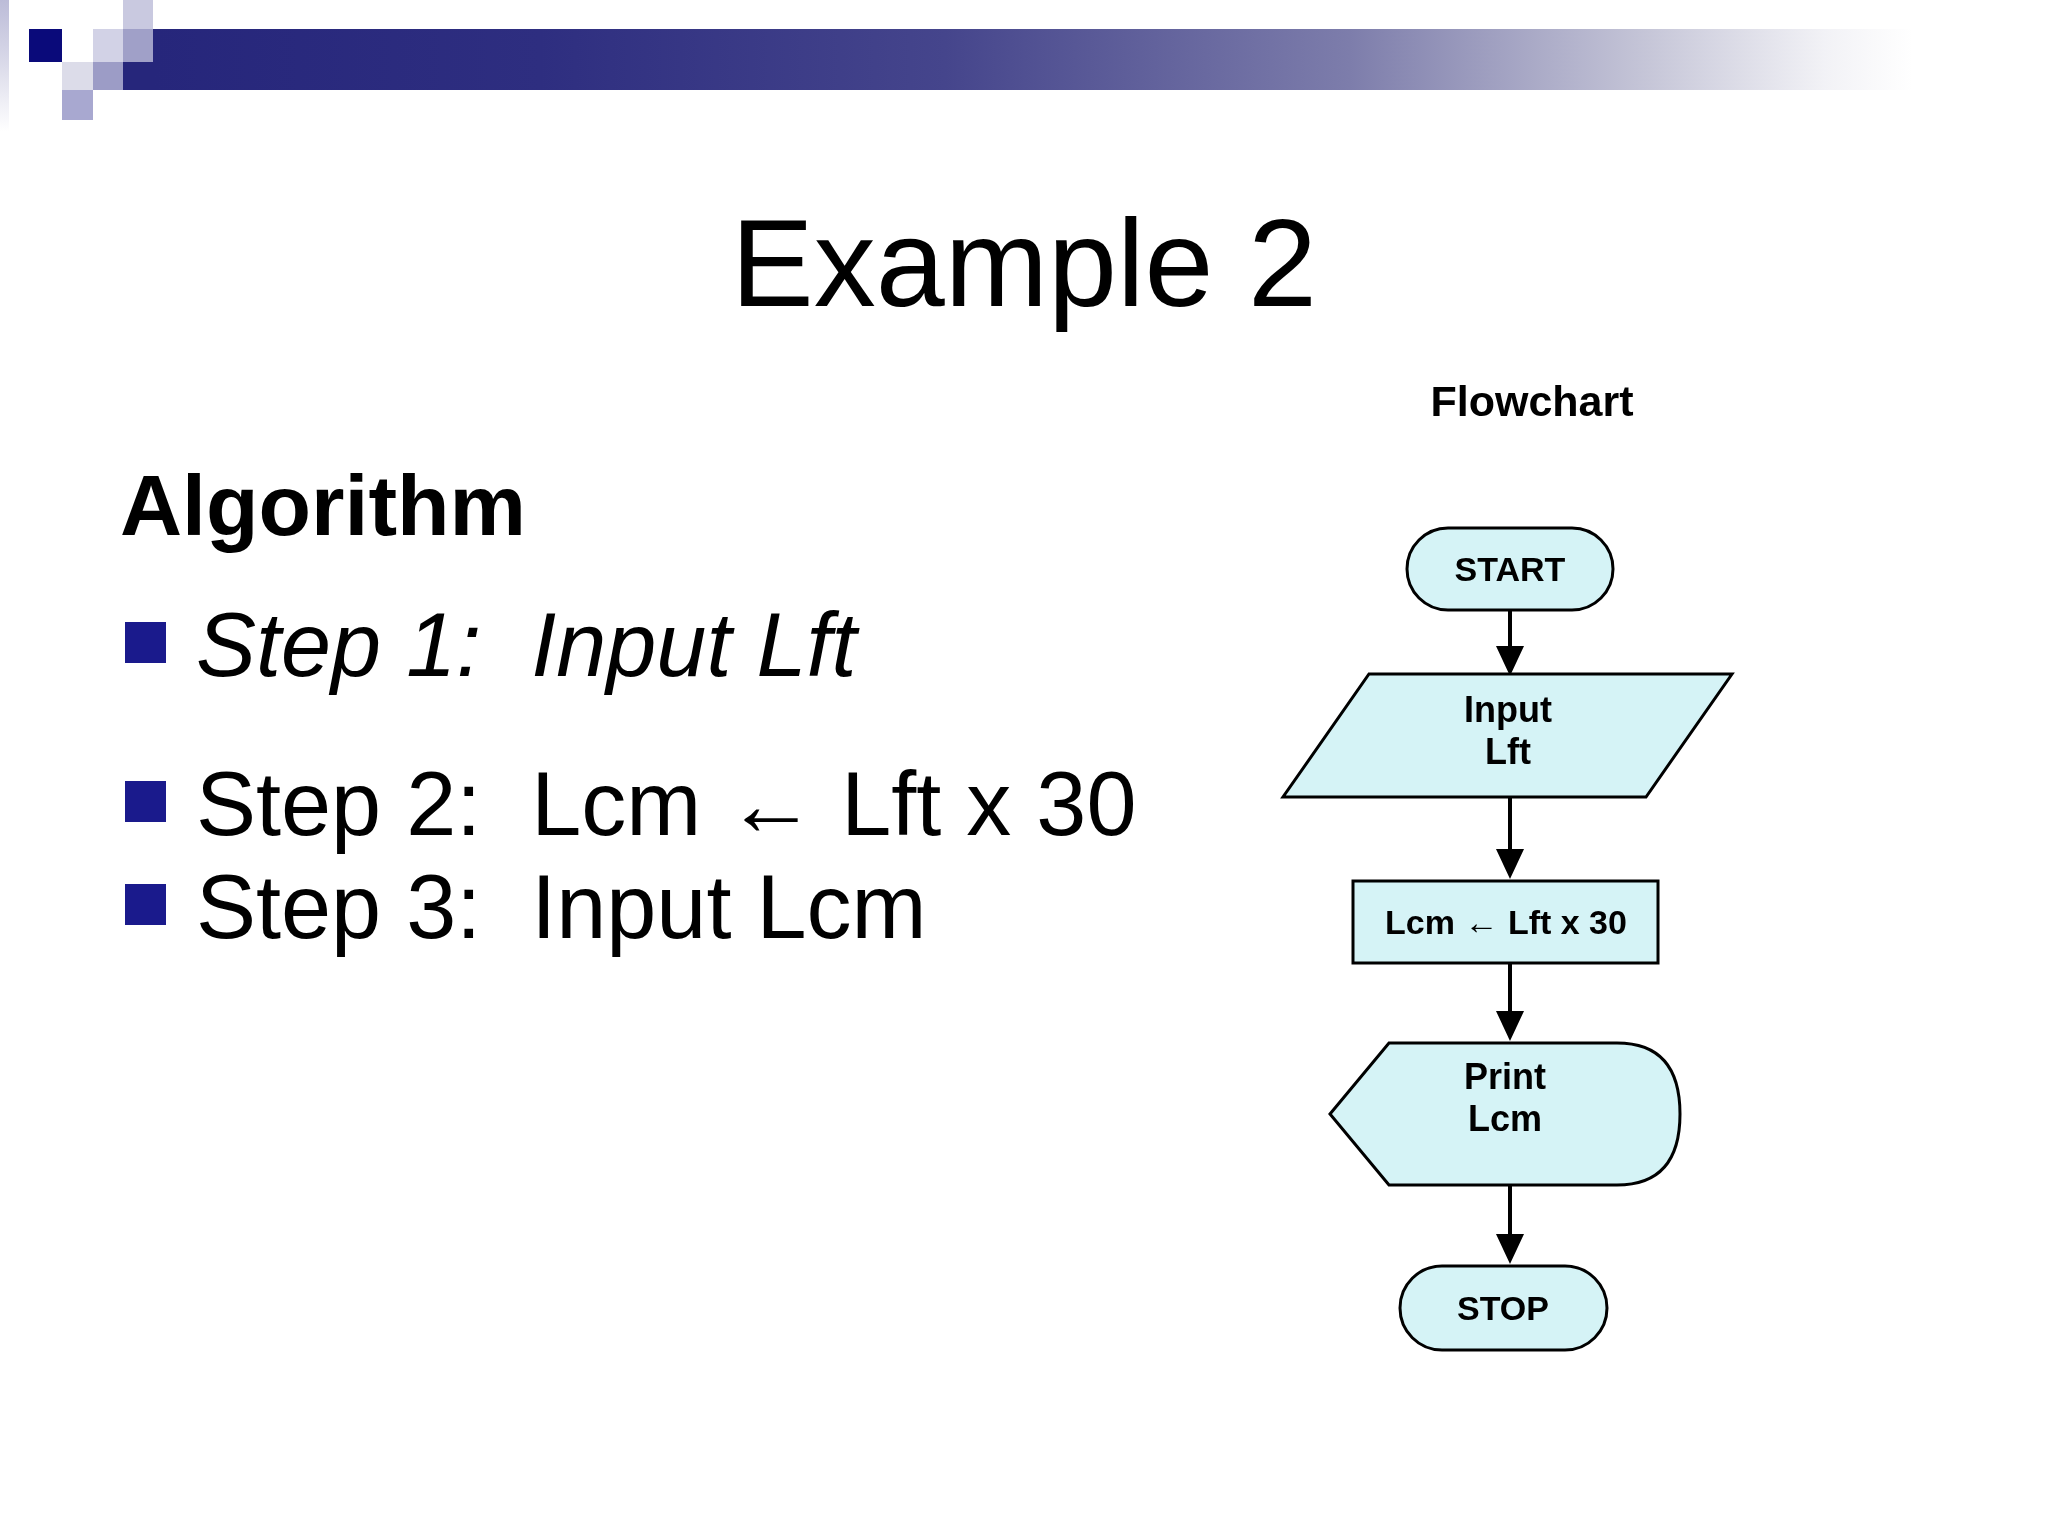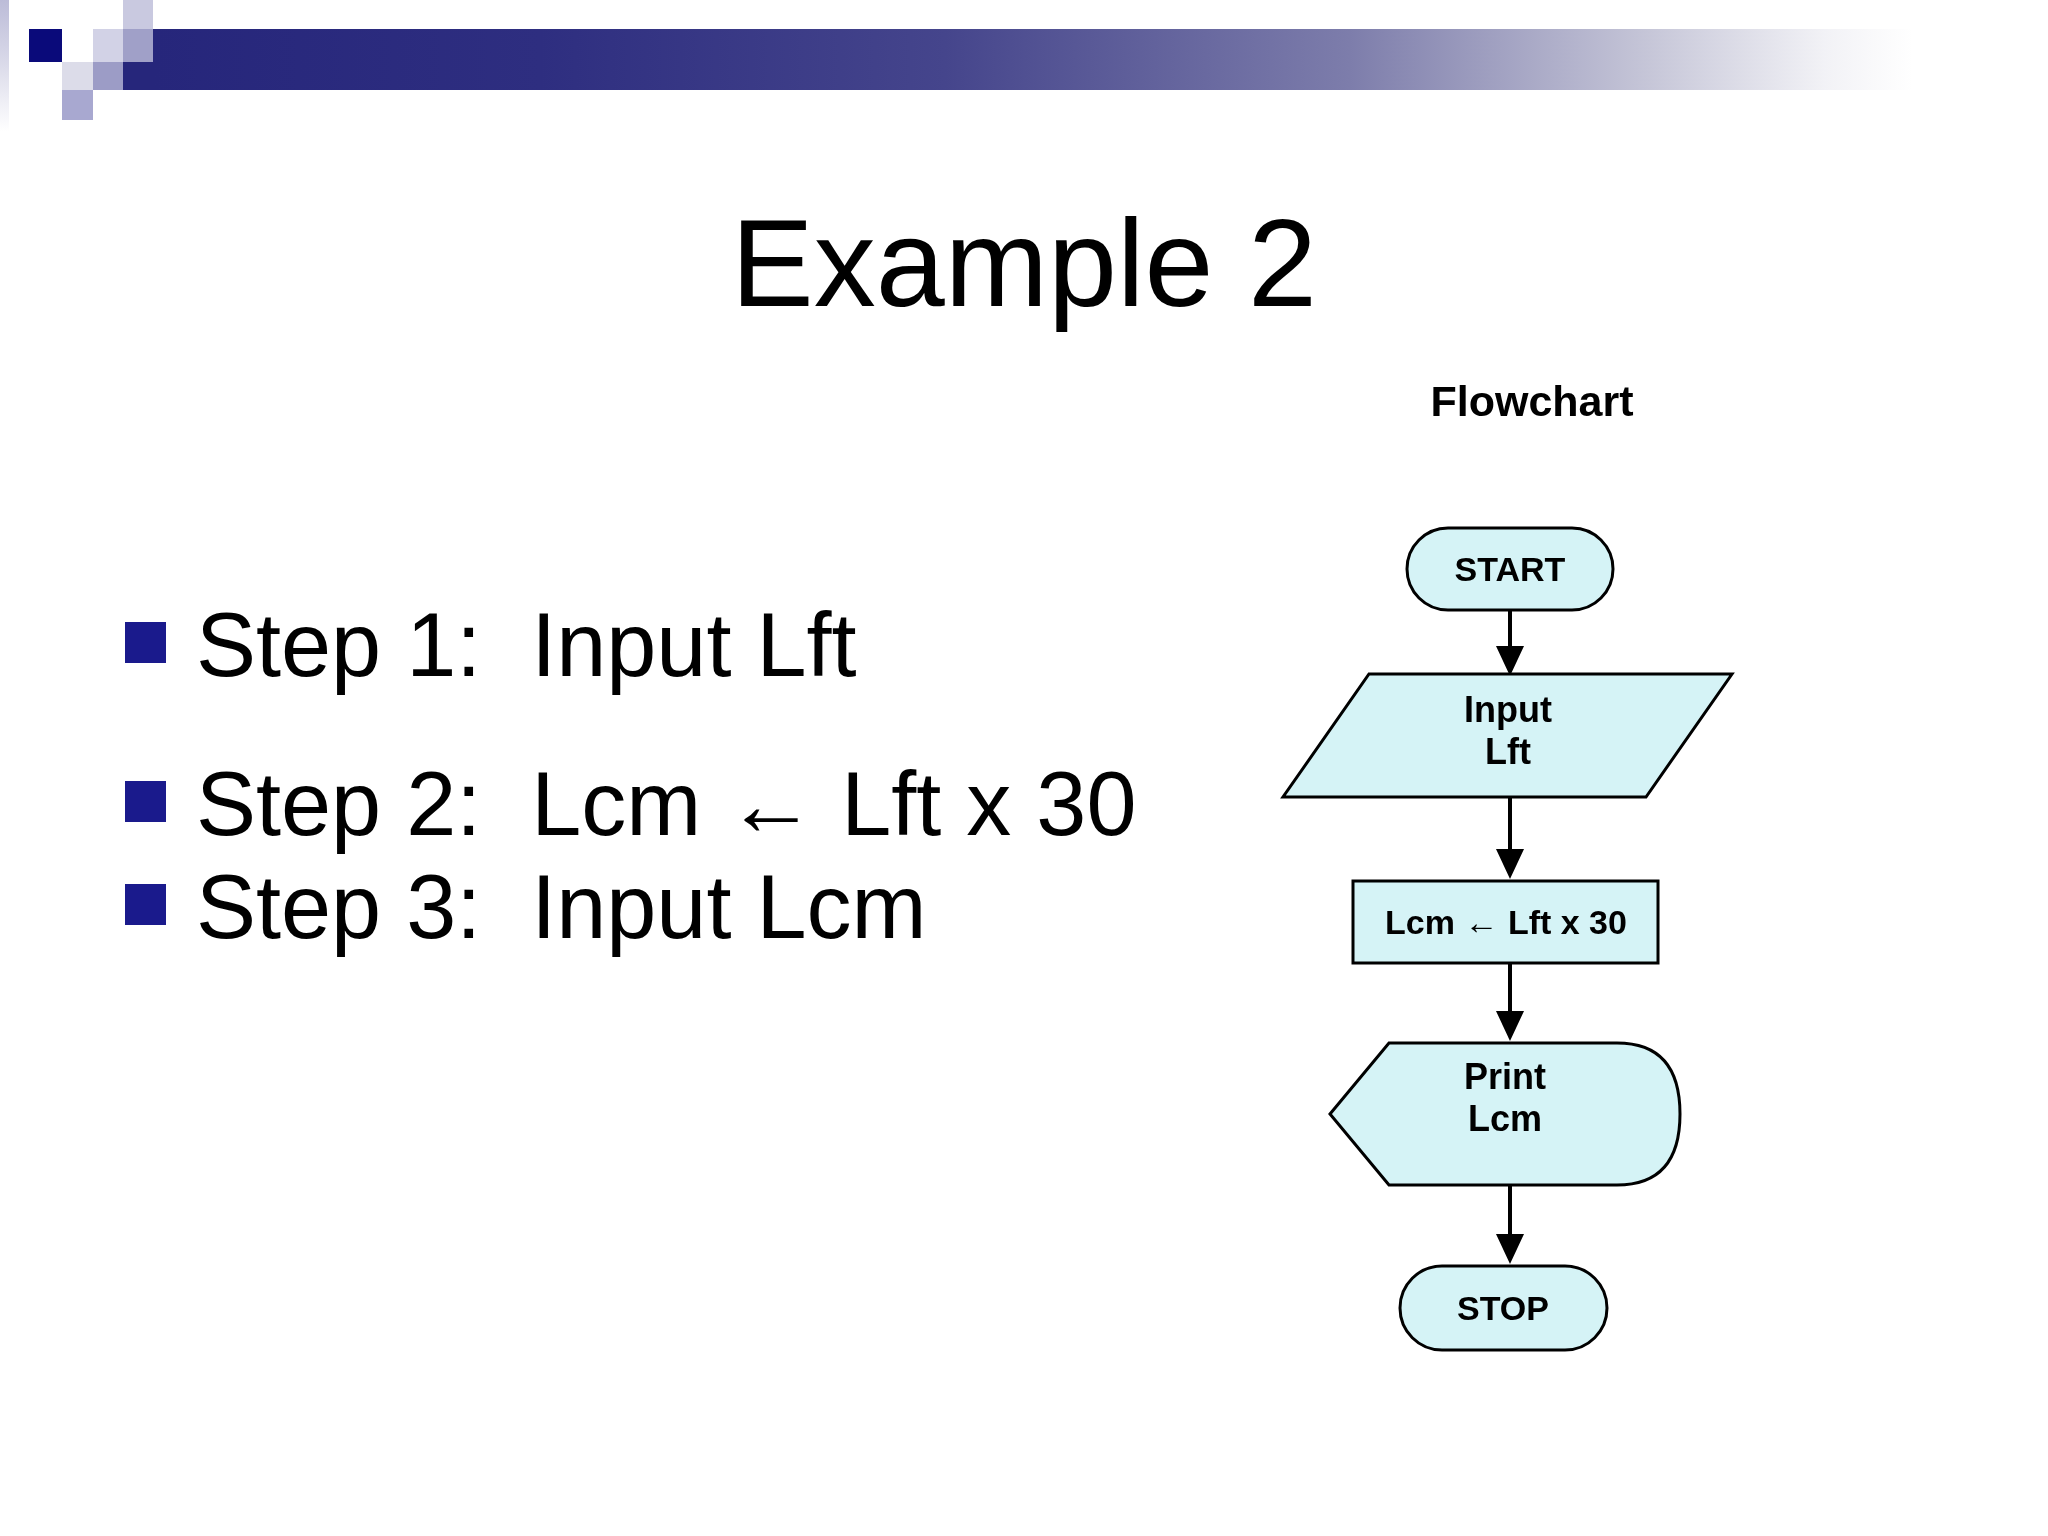--- a/index.html
+++ b/index.html
@@ -50,21 +50,21 @@
   }
   .bullet{
     width:41px;height:41px;margin-top:24px;
     background:#1a1a8c;flex:0 0 auto;
   }
   .step-text{
     margin-left:30px;
     font-size:90px;line-height:1.05;font-weight:400;
     white-space:pre;
   }
-  .row-1{top:598px;}
+  .row-1{top:598px;font-style:italic;}
   .row-2{top:757px;}
   .row-3{top:860px;}
   
   .flow-svg{position:absolute;left:1260px;top:500px;}
   .node{fill:#d5f3f6;stroke:#000000;stroke-width:3px;}
   .edge{stroke:#000000;stroke-width:4px;}
   .head{fill:#000000;stroke:none;}
   .node-label{
     font-family:"Liberation Sans", sans-serif;
     font-weight:700;font-size:36px;fill:#000000;
@@ -85,20 +85,21 @@
     <div class="deco-abs sq-light-top"></div>
     <div class="deco-abs sq-vlight"></div>
     <div class="deco-abs sq-med-b"></div>
     <div class="deco-abs sq-med-c"></div>
     <div class="deco-abs bar-step"></div>
     <div class="deco-abs header-bar"></div>
   </div>
 
   <div class="title">Example 2</div>
 
+  <div class="algo-heading">Algorithm</div>
 
   <div class="bullet-row row-1">
     <span class="bullet"></span>
     <span class="step-text">Step 1:  Input Lft</span>
   </div>
   <div class="bullet-row row-2">
     <span class="bullet"></span>
     <span class="step-text">Step 2:  Lcm ← Lft x 30</span>
   </div>
   <div class="bullet-row row-3">

